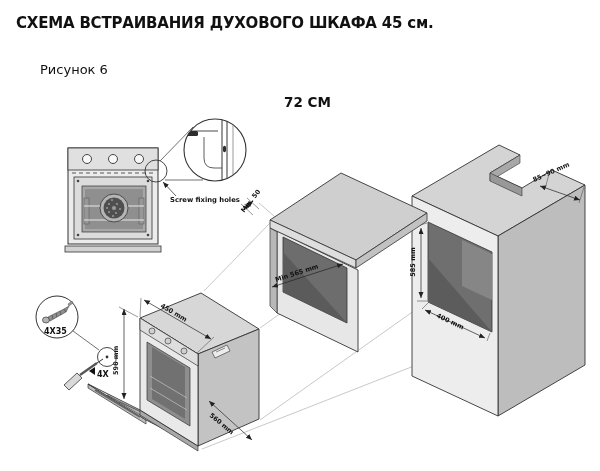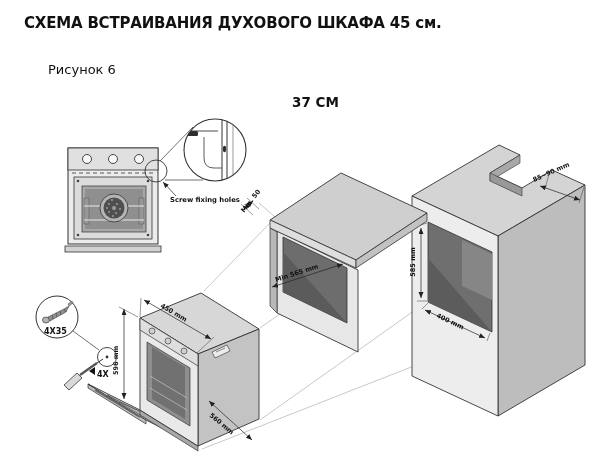--- a/index.html
+++ b/index.html
@@ -1,36 +1,36 @@
 <!DOCTYPE html>
 <html><head>
 <meta charset="utf-8">
 <style>
   html,body{margin:0;padding:0;}
   body{width:600px;height:471px;position:relative;background:#fff;
        font-family:"DejaVu Sans", sans-serif;color:#111;overflow:hidden;}
-  .abs{position:absolute;margin-left:8px;}
+  .abs{position:absolute;}
   #doc-title{left:16px;top:14px;font-size:15px;font-weight:bold;letter-spacing:-0.2px;}
   #figure-label{left:40px;top:62px;font-size:13px;}
   #size-heading{left:284px;top:94px;font-size:13.5px;font-weight:bold;}
   svg{position:absolute;left:0;top:0;}
   .ln{stroke:#333;fill:none;}
   .dim{font-size:6.5px;font-weight:bold;fill:#111;}
   .dimline{stroke:#222;stroke-width:0.7;fill:none;}
   .ext{stroke:#444;stroke-width:0.55;fill:none;}
   .proj{stroke:#9a9a9a;stroke-width:0.55;fill:none;}
   .callout{font-size:8px;font-weight:bold;fill:#111;}
   .note{font-size:6.8px;font-weight:bold;fill:#111;}
 </style>
 </head>
 <body>
 
 <div class="abs" id="doc-title">СХЕМА ВСТРАИВАНИЯ ДУХОВОГО ШКАФА 45 см.</div>
 <div class="abs" id="figure-label">Рисунок 6</div>
-<div class="abs" id="size-heading">37 СМ</div>
+<div class="abs" id="size-heading">72 СМ</div>
 
 <svg width="600" height="471" viewBox="0 0 600 471">
   <defs>
     <marker id="ah" markerWidth="7" markerHeight="6" refX="6" refY="2.5" orient="auto-start-reverse" markerUnits="userSpaceOnUse">
       <path d="M0,0 L6,2.5 L0,5 Z" fill="#222"></path>
     </marker>
     <clipPath id="magclip">
         <circle cx="215" cy="150" r="31"></circle>
       </clipPath>
   </defs>

